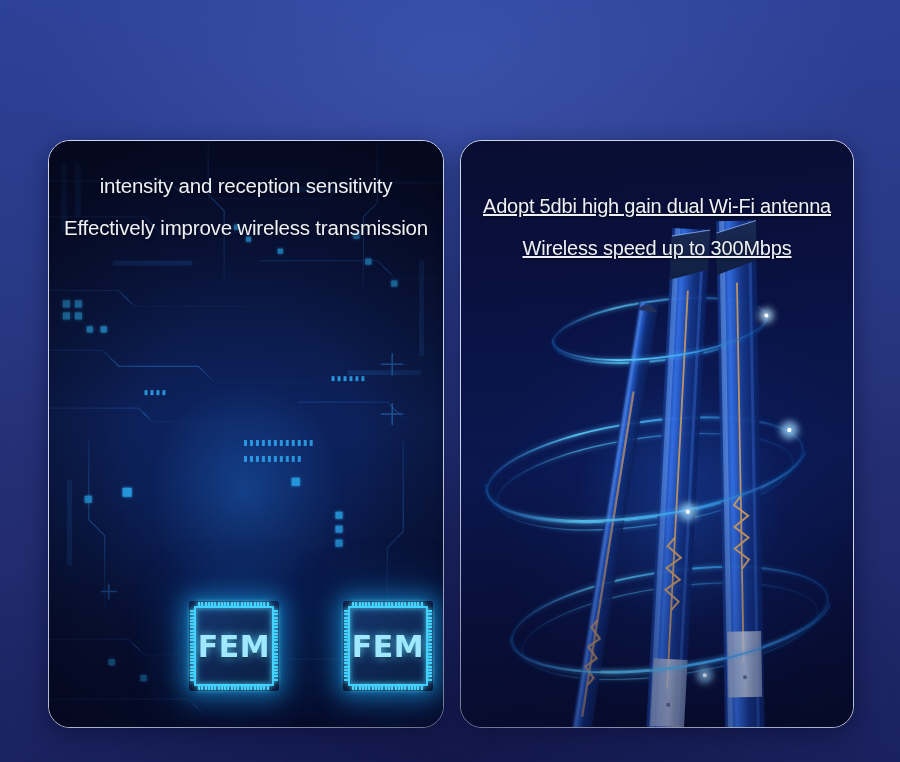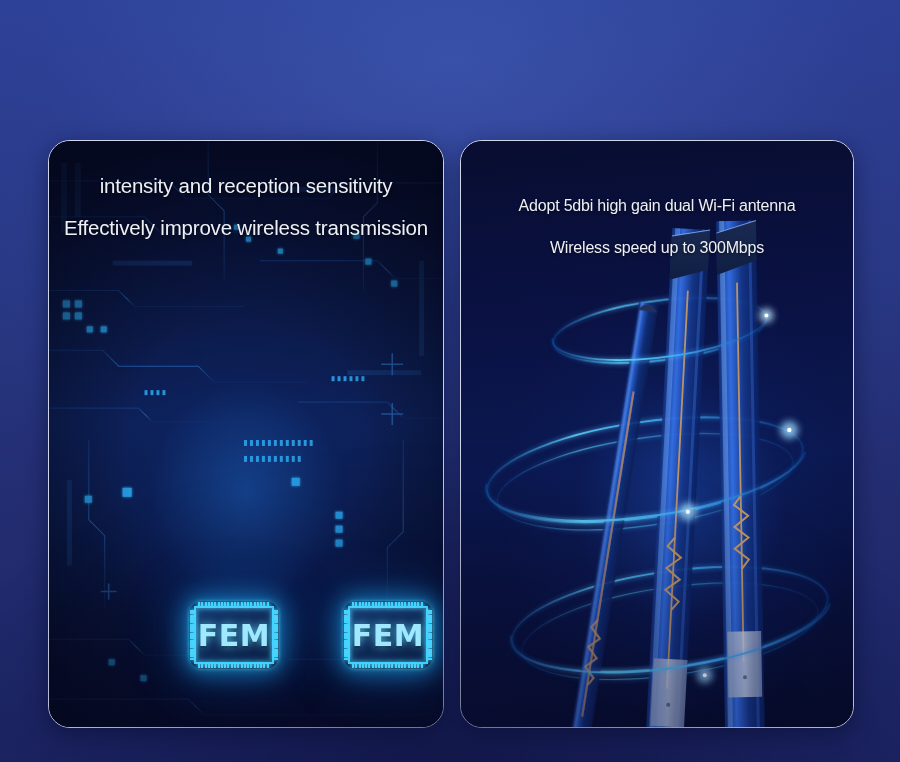--- a/index.html
+++ b/index.html
@@ -67,40 +67,40 @@
     color:#eef0f6;
     font-size:20.5px;
     line-height:42px;
     font-weight:400;
     letter-spacing:-0.2px;
     white-space:nowrap;
     text-shadow:0 1px 3px rgba(0,0,0,0.6);
   }
   #text-left  { padding-top:24px; }
   #text-right { padding-top:44px; }
-  #text-right p{ font-size:16px; }
+  #text-right p{ font-size:20px;text-decoration:underline; }
 
   
   .pcb{
     position:absolute; left:0; top:0; width:100%; height:100%;
     background:
       radial-gradient(55% 42% at 50% 60%, rgba(28,96,190,0.55) 0%, rgba(12,40,110,0.25) 45%, rgba(0,0,0,0) 75%),
       linear-gradient(180deg,#070c2c 0%,#0a1640 22%,#0d2057 48%,#0a1844 74%,#060b28 100%);
   }
   .pcb svg{ position:absolute; left:0; top:0; width:100%; height:100%; }
   .pcb-vig{
     position:absolute; inset:0;
     background:radial-gradient(75% 58% at 50% 52%, rgba(0,0,0,0) 40%, rgba(4,7,26,0.78) 100%);
   }
 
   
   .chip{
     position:absolute;
-    width:90px; height:68px;
-    border-radius:14px;
+    width:90px; height:90px;
+    border-radius:3px;
     background:linear-gradient(150deg,#123064 0%,#0d2css 0%,#0e2450 48%,#0a1c42 100%);
     box-shadow:0 0 22px 5px rgba(30,170,245,0.55), 0 0 50px 12px rgba(25,130,230,0.28);
     z-index:4;
   }
   #chip-1 { left:140px; top:460px; }
   #chip-2 { left:294px; top:460px; }
   .chip-body{
     position:absolute; inset:6px;
     background:linear-gradient(155deg,#15376e 0%,#102a58 45%,#0b1f45 100%);
     border:1.5px solid rgba(110,220,255,0.55);

